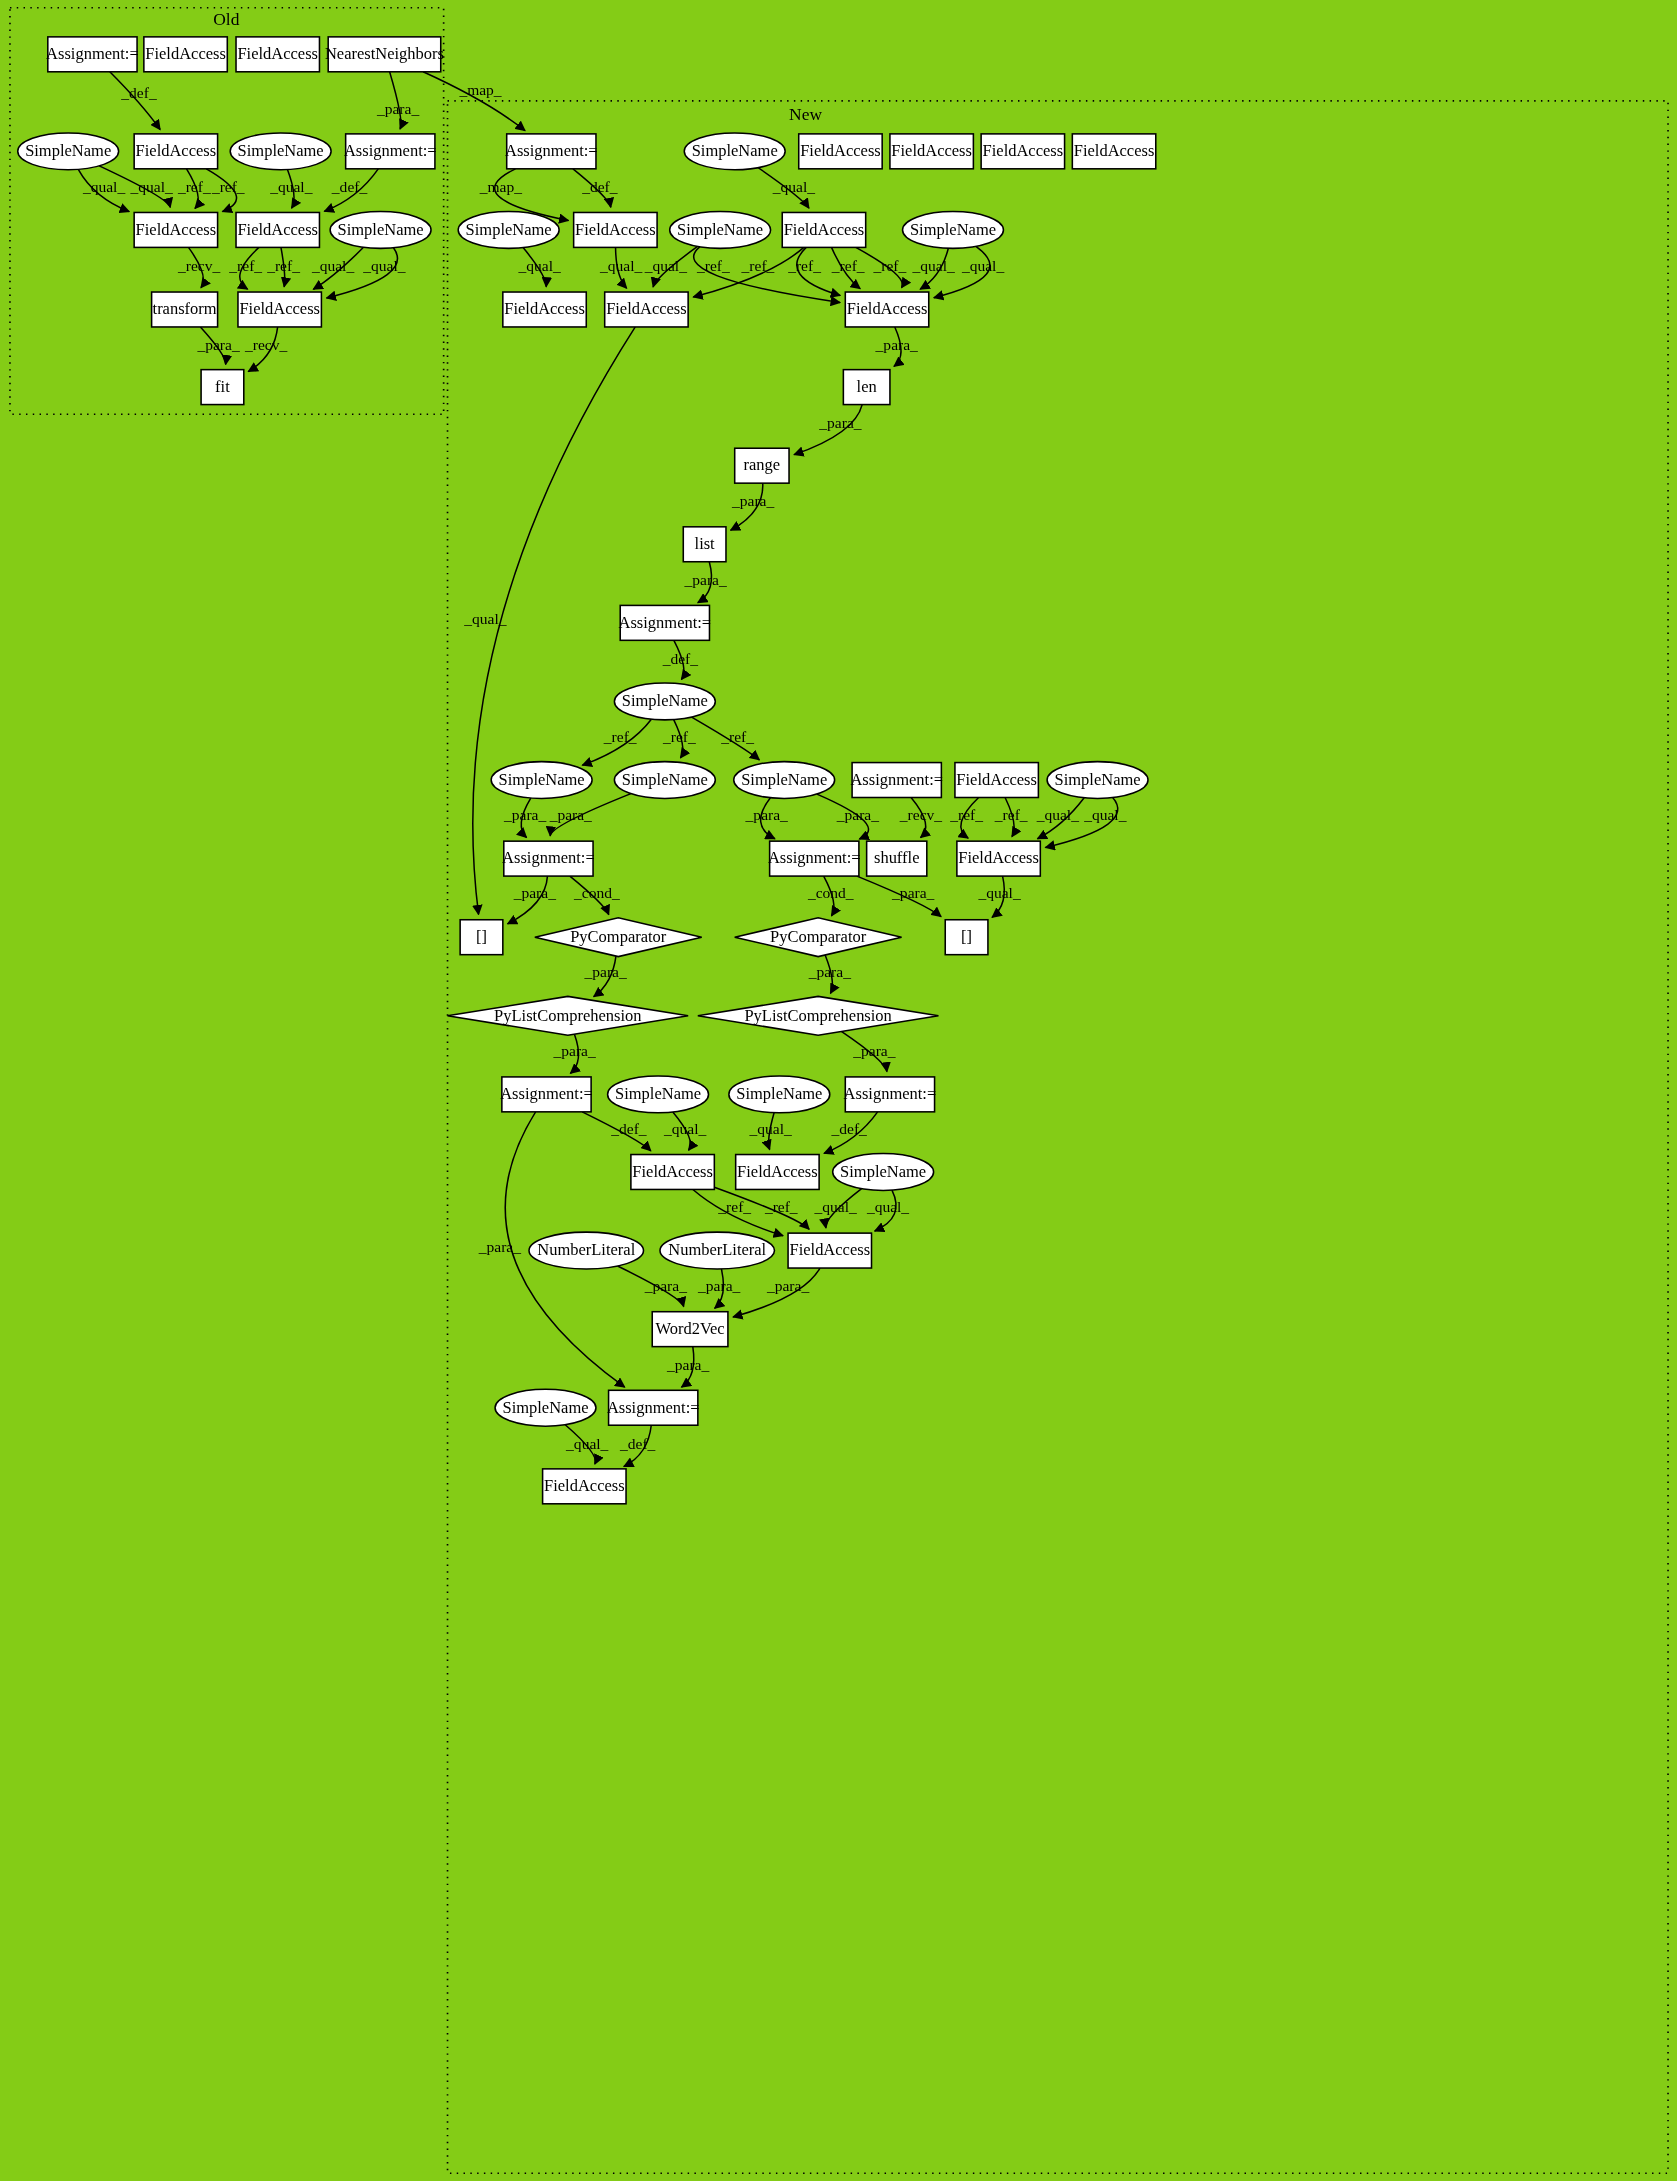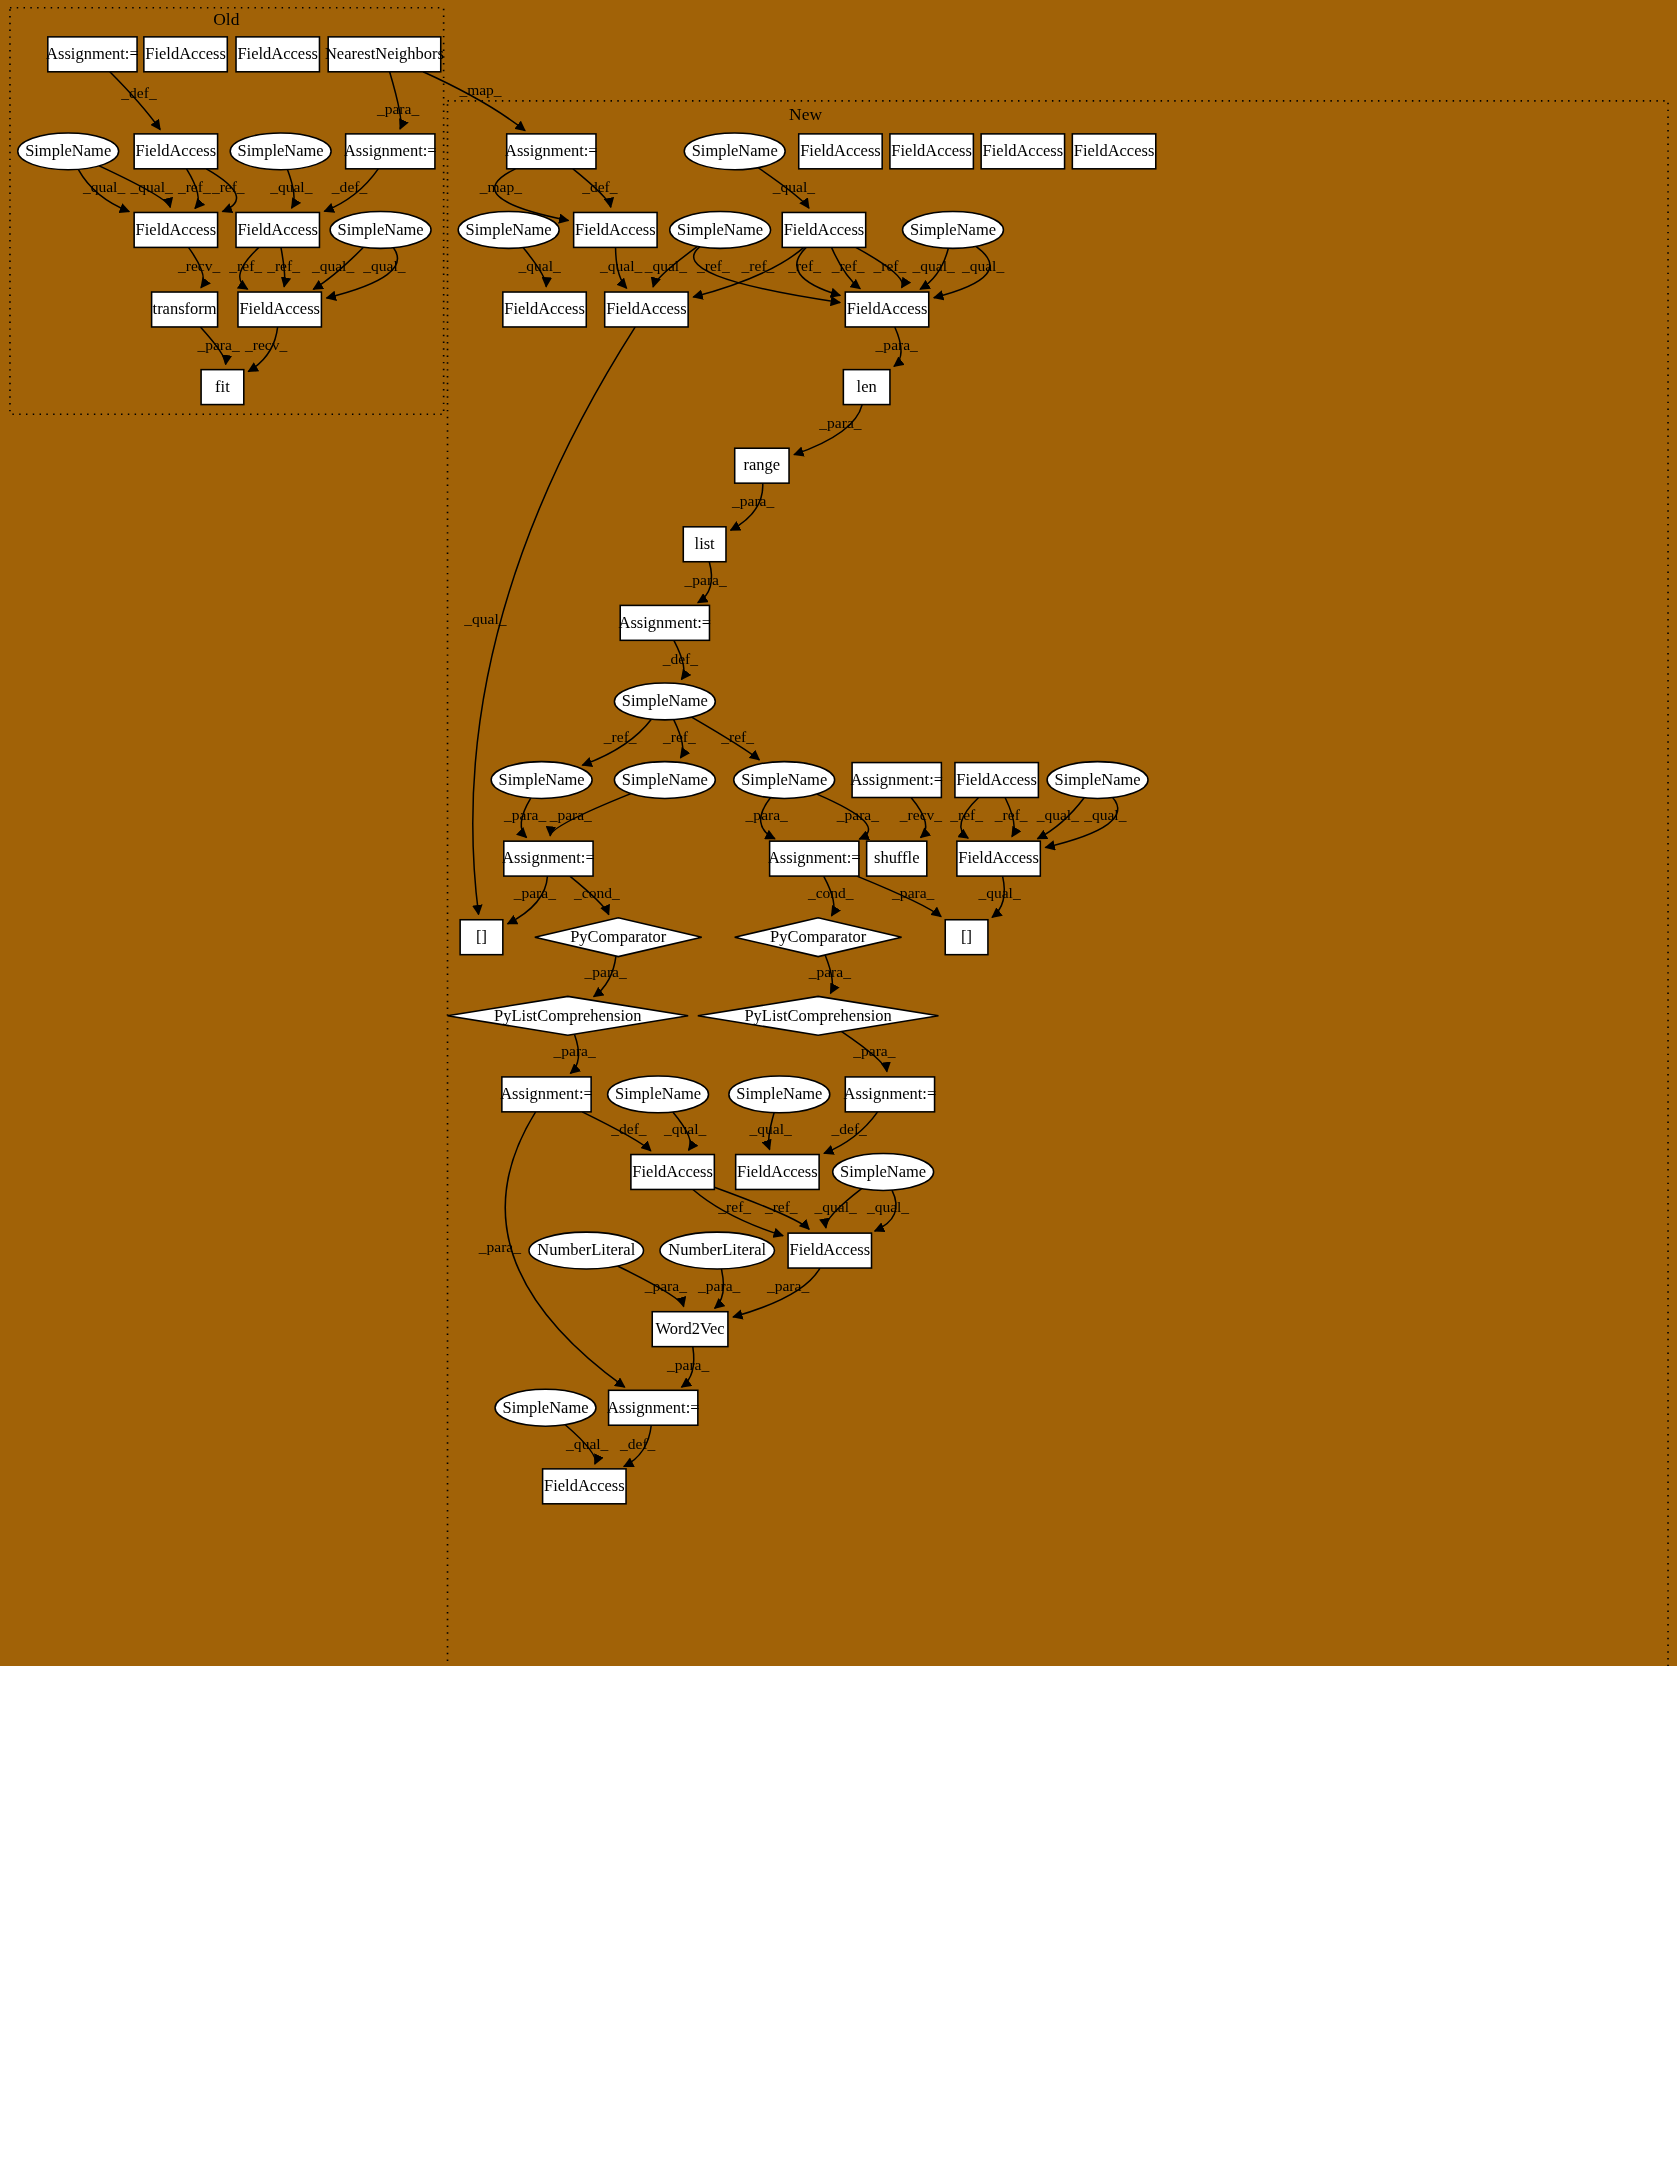--- a/index.html
+++ b/index.html
@@ -6,22 +6,22 @@
     margin: 0;
     padding: 0;
     background: #ffffff;
   }
   body {
     font-family: "Liberation Serif", "DejaVu Serif", serif;
   }
   #diagram-root {
     position: relative;
     width: 1678px;
-    height: 1666px;
-    background: #a16207;
+    height: 2181px;
+    background: #84cc16;
   }
   svg#graph {
     display: block;
     width: 1678px;
     height: 2181px;
   }
   .node-shape {
     fill: #ffffff;
     stroke: #000000;
     stroke-width: 1.6;

